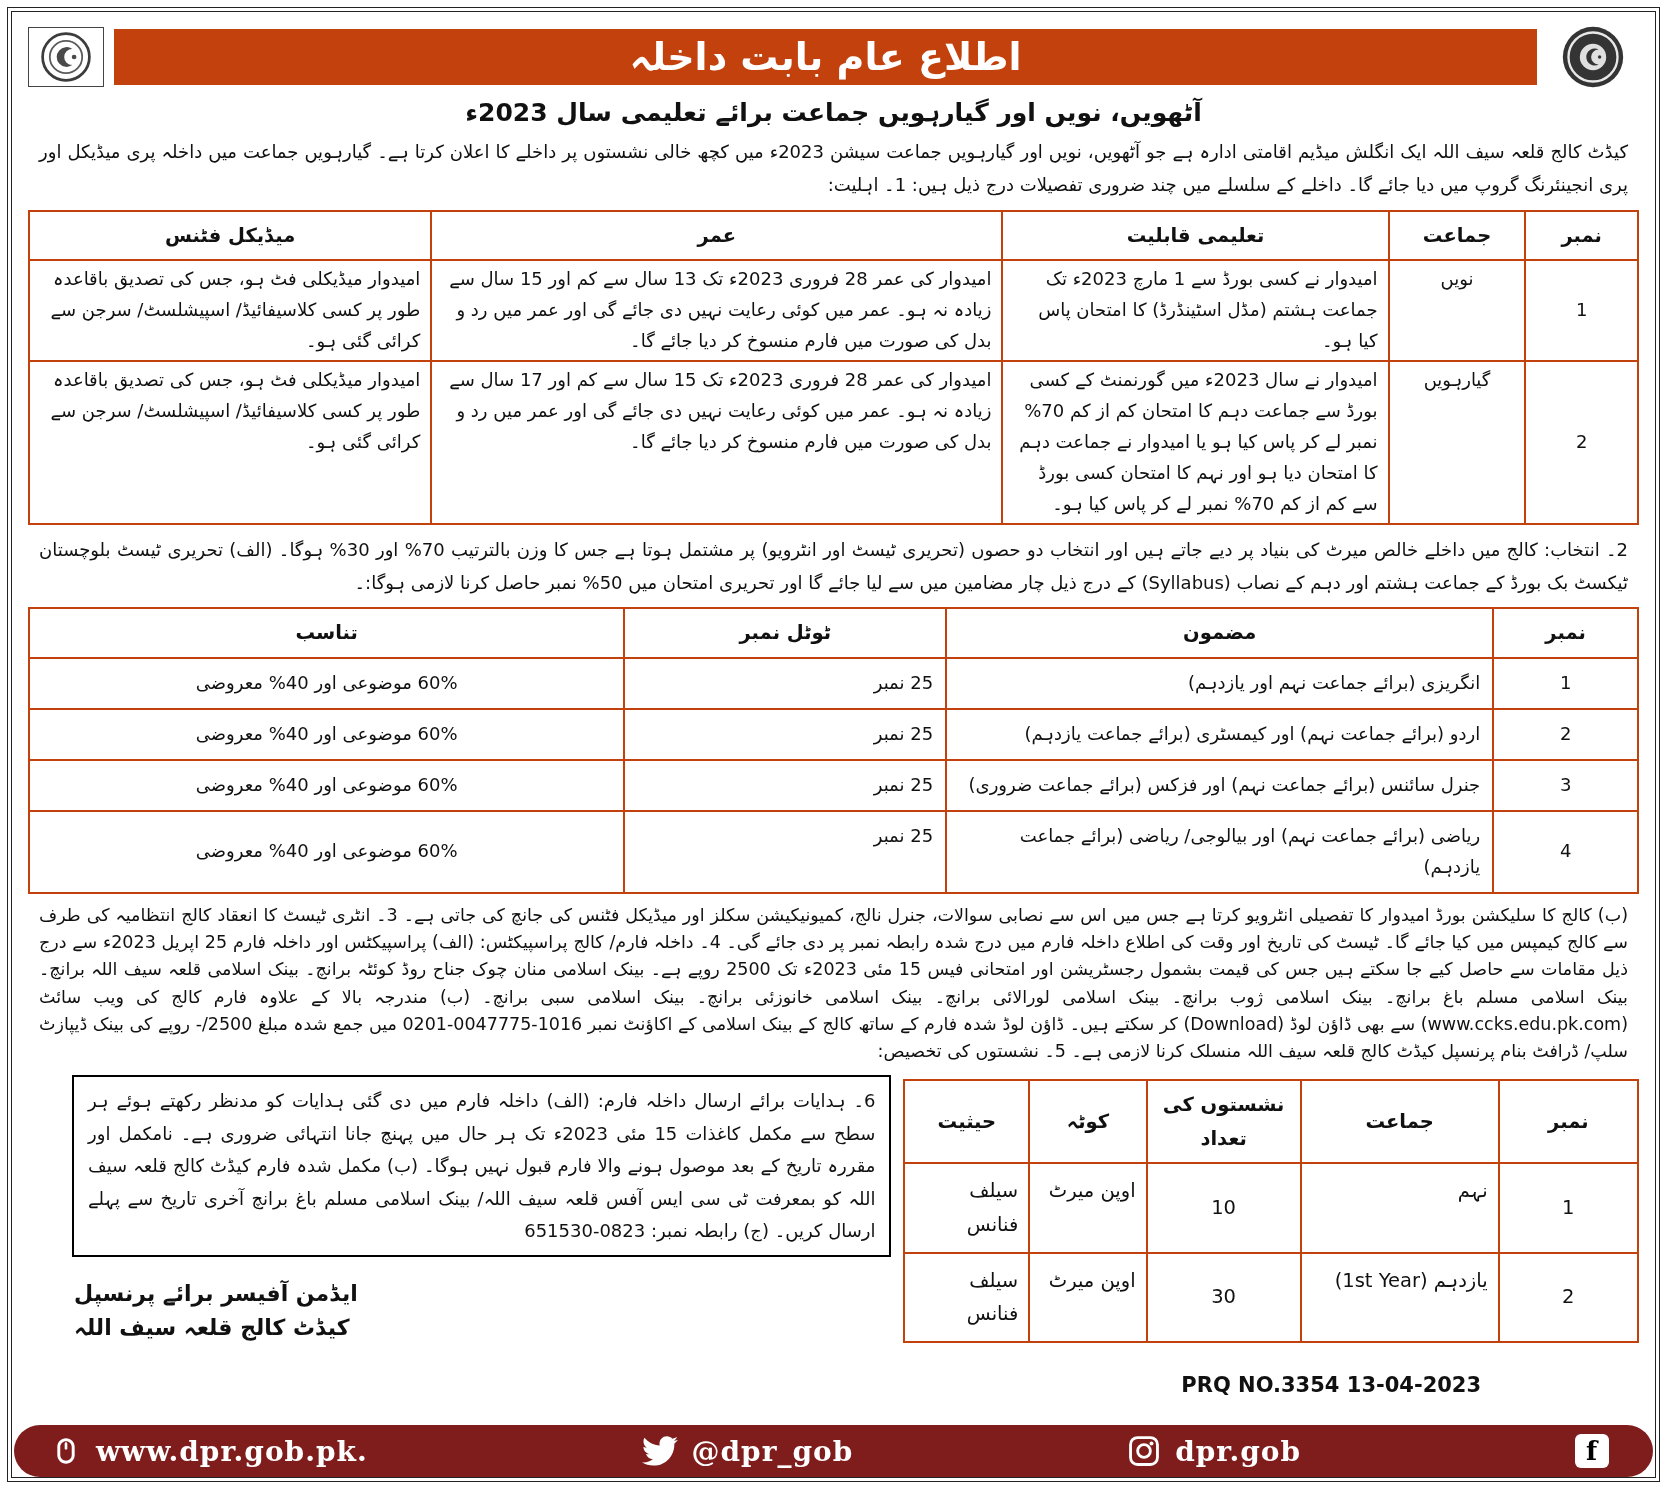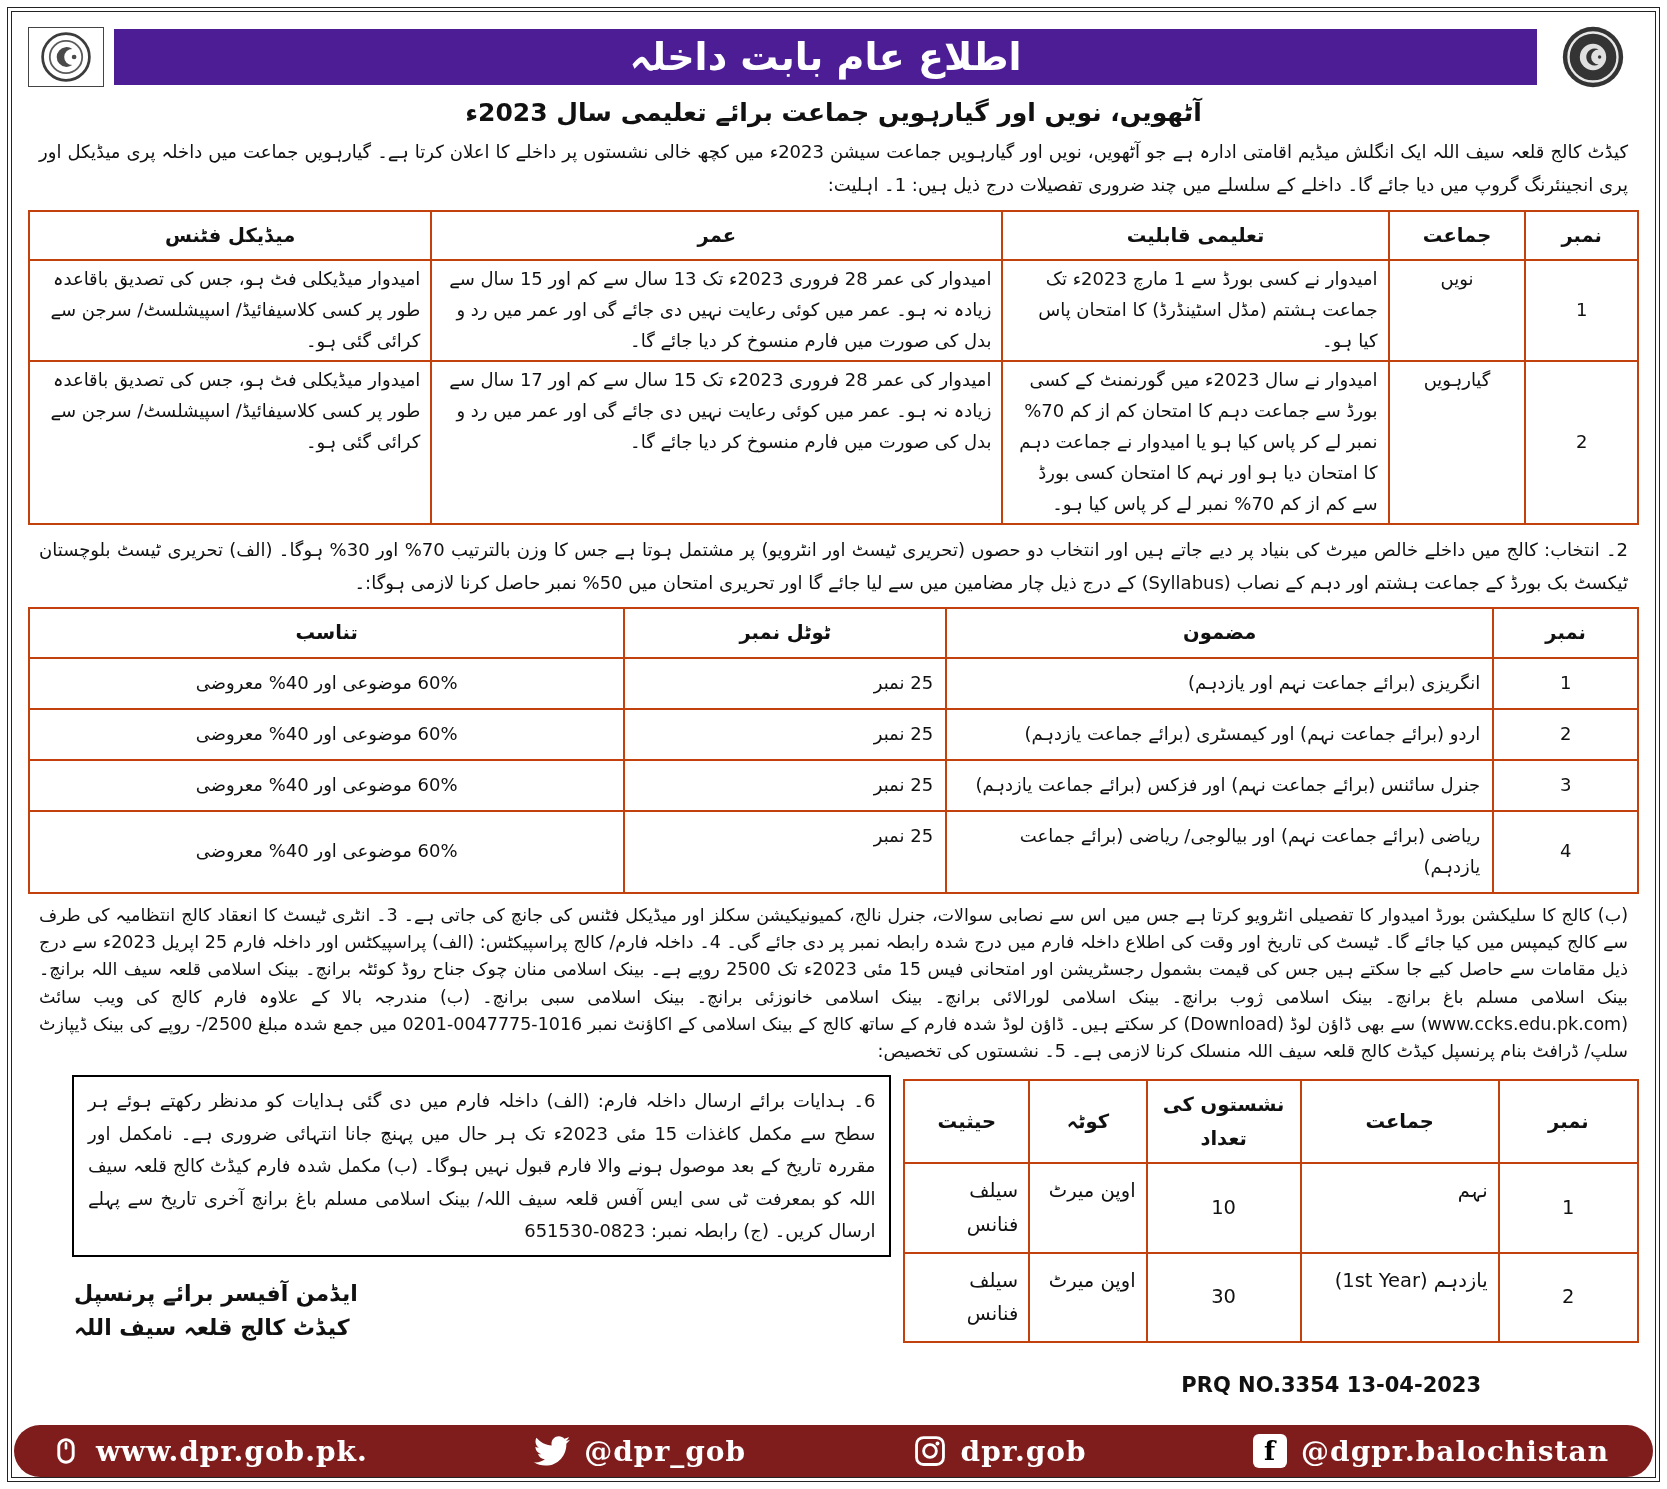--- a/index.html
+++ b/index.html
@@ -24,21 +24,21 @@
     display: flex; flex-direction: column;
   }
 
   
   .header-row { display: flex; align-items: center; gap: 10px; height: 66px; flex-shrink: 0; }
   .logo-box-left {
     width: 76px; height: 60px; border: 1px solid #444;
     display: flex; align-items: center; justify-content: center; background: #fff;
   }
   .title-bar {
-    flex: 1; background: #4c1d95; color: #fff;
+    flex: 1; background: #c2410c; color: #fff;
     height: 56px; line-height: 56px;
     text-align: center; font-weight: bold; font-size: 38px;
     direction: rtl;
   }
   .logo-box-right { width: 92px; height: 66px; display: flex; align-items: center; justify-content: center; }
 
   
   .subtitle {
     direction: rtl; text-align: center;
     font-weight: bold; font-size: 25px;
@@ -192,21 +192,21 @@
             <td class="center">60% موضوعی اور 40% معروضی</td>
           </tr>
           <tr>
             <td class="center">2</td>
             <td>اردو (برائے جماعت نہم) اور کیمسٹری (برائے جماعت یازدہم)</td>
             <td>25 نمبر</td>
             <td class="center">60% موضوعی اور 40% معروضی</td>
           </tr>
           <tr>
             <td class="center">3</td>
-            <td>جنرل سائنس (برائے جماعت نہم) اور فزکس (برائے جماعت یازدہم)</td>
+            <td>جنرل سائنس (برائے جماعت نہم) اور فزکس (برائے جماعت ضروری)</td>
             <td>25 نمبر</td>
             <td class="center">60% موضوعی اور 40% معروضی</td>
           </tr>
           <tr>
             <td class="center">4</td>
             <td>ریاضی (برائے جماعت نہم) اور بیالوجی/ ریاضی (برائے جماعت یازدہم)</td>
             <td>25 نمبر</td>
             <td class="center">60% موضوعی اور 40% معروضی</td>
           </tr>
         </tbody>
@@ -284,16 +284,15 @@
     <div class="f-item">
       <svg width="34" height="34" viewBox="0 0 24 24">
         <rect x="2.5" y="2.5" width="19" height="19" rx="5" fill="none" stroke="#fff" stroke-width="2"></rect>
         <circle cx="12" cy="12" r="4.5" fill="none" stroke="#fff" stroke-width="2"></circle>
         <circle cx="17.3" cy="6.7" r="1.4" fill="#fff"></circle>
       </svg>
       <span>dpr.gob</span>
     </div>
     <div class="f-item">
       <span class="fb-icon">f</span>
-      <span>@dgpr.balochistan</span>
     </div>
   </div>
 </div>
 
 </body></html>

